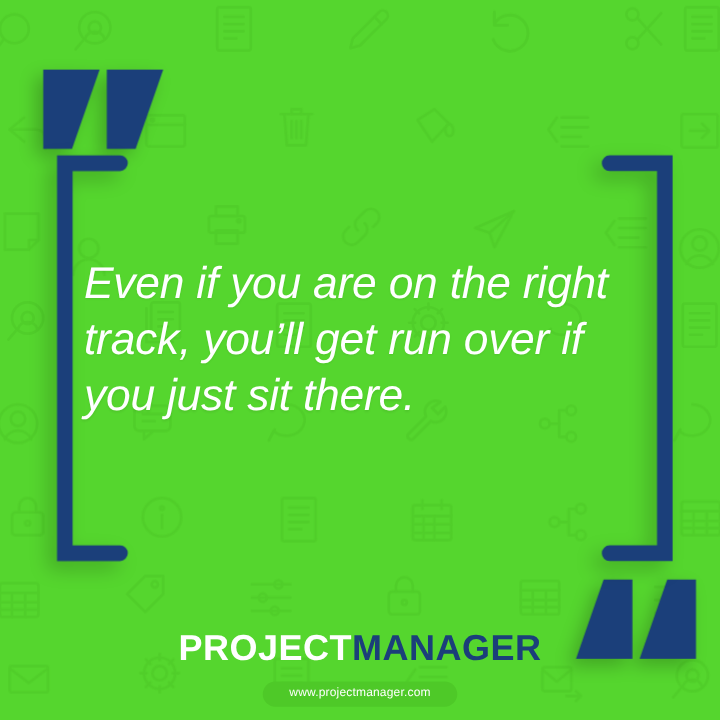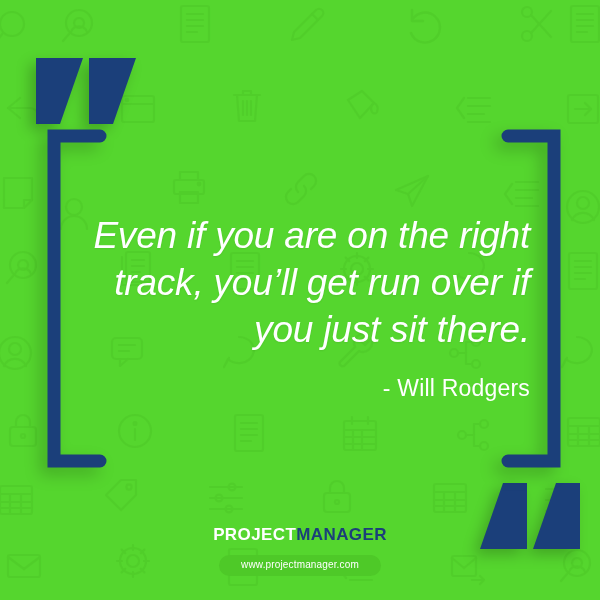--- a/index.html
+++ b/index.html
@@ -49,21 +49,21 @@
   }
   .bracket-left  { top: 126px; left: 38px;  }
   .bracket-right { top: 126px; left: 500px; }
 
   
   .quote-body {
     position: absolute;
     top: 212px;
     left: 70px;
     width: 460px;
-    text-align: right;
+    text-align: left;
   }
   .quote-text {
     margin: 0;
     color: #ffffff;
     font-family: "Liberation Sans", sans-serif;
     font-style: italic;
     font-weight: 300;
     font-size: 37px;
     line-height: 47px;
     letter-spacing: -0.2px;
@@ -83,21 +83,21 @@
   
   .brand {
     position: absolute;
     left: 0;
     right: 0;
     top: 526px;
     text-align: center;
   }
   .brand-logo {
     font-family: "Liberation Sans", sans-serif;
-    font-size: 17px;
+    font-size: 30px;
     font-weight: 700;
     letter-spacing: 0.4px;
     line-height: 1;
     white-space: nowrap;
   }
   .brand-logo .w1 { color: #ffffff; }
   .brand-logo .w2 { color: #1b3f7a; }
 
   .brand-url {
     display: inline-block;
@@ -362,21 +362,20 @@
   </div>
 
   <div class="bracket bracket-right">
     <svg width="70" height="345" viewBox="0 0 70 345" xmlns="http://www.w3.org/2000/svg">
       <path d="M8 10 H54 V335 H8" fill="none" stroke="#1b3f7a" stroke-width="13" stroke-linecap="round" stroke-linejoin="miter"></path>
     </svg>
   </div>
 
   <div class="quote-body">
     <p class="quote-text">Even if you are on the right track, you’ll get run over if you just sit there.</p>
-    <p class="quote-author">- Will Rodgers</p>
   </div>
 
   <div class="brand">
     <div class="brand-logo">
       <span class="w1">PROJECT</span><span class="w2">MANAGER</span>
     </div>
     <div>
       <a class="brand-url" href="#">www.projectmanager.com</a>
     </div>
   </div>

